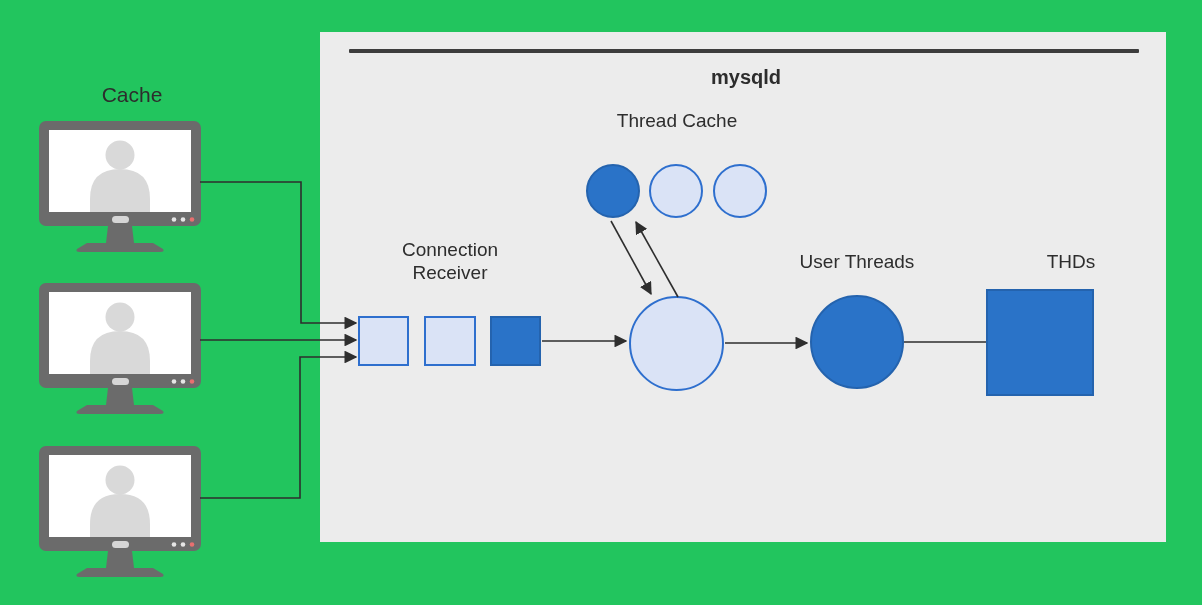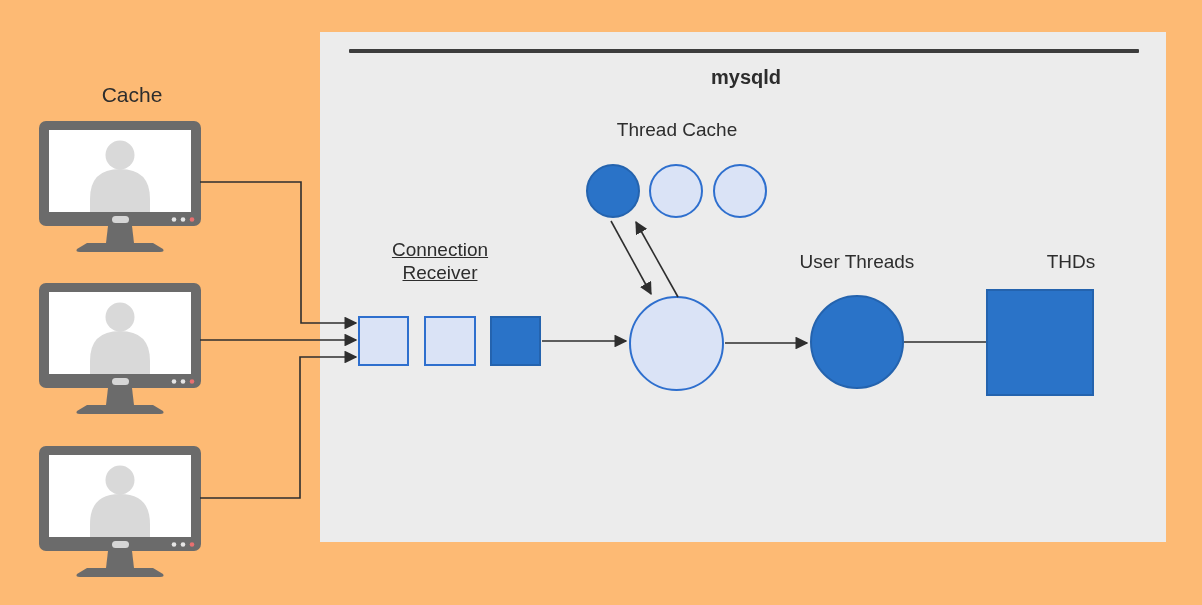--- a/index.html
+++ b/index.html
@@ -1,19 +1,19 @@
 <!DOCTYPE html>
 <html><head>
 <meta charset="utf-8">
 <style>
   html,body{margin:0;padding:0;background:#ffffff;}
   #canvas{
     position:relative;
     width:1202px;height:605px;
-    background:#fdba74;
+    background:#22c55e;
     font-family:"Liberation Sans", sans-serif;
     color:#2d2d2d;
     overflow:hidden;
   }
   .abs{position:absolute;}
   
   #panel{
     left:320px;top:32px;width:846px;height:510px;
     background:#ececec;
   }
@@ -101,26 +101,26 @@
       <path d="M51 91 V78 Q51 48 81 48 Q111 48 111 78 V91 Z" fill="#d9d9d9"></path>
     </g>
     <rect x="73" y="95" width="17" height="7" rx="3.5" fill="#d6d6d6"></rect>
     <circle cx="135" cy="98.5" r="2.3" fill="#e6e6e6"></circle>
     <circle cx="144" cy="98.5" r="2.3" fill="#e6e6e6"></circle>
     <circle cx="153" cy="98.5" r="2.3" fill="#e87070"></circle>
     <path d="M69 105 H93 L95 122 H67 Z" fill="#6b6b6b"></path>
     <path d="M48 122 H114 L124 128 Q126 131 121 131 H41 Q36 131 38 128 Z" fill="#6b6b6b"></path>
   </svg>
 
-  <div class="label" style="left:677px;top:118px;text-align:right;">Thread Cache</div>
+  <div class="label" style="left:677px;top:109px;text-align:right;">Thread Cache</div>
   <div class="circle dark" style="left:586px;top:164px;width:54px;height:54px;"></div>
   <div class="circle light" style="left:649px;top:164px;width:54px;height:54px;"></div>
   <div class="circle light" style="left:713px;top:164px;width:54px;height:54px;"></div>
 
-  <div class="label" style="left:440px;top:238px;text-decoration:underline;">
+  <div class="label" style="left:450px;top:238px;">
     <div>Connection</div>
     <div>Receiver</div>
   </div>
   <div class="square light" style="left:358px;top:316px;width:51px;height:50px;"></div>
   <div class="square light" style="left:424px;top:316px;width:52px;height:50px;"></div>
   <div class="square dark" style="left:490px;top:316px;width:51px;height:50px;"></div>
 
   <div class="circle light" style="left:629px;top:296px;width:95px;height:95px;"></div>
 
   <div class="label" style="left:857px;top:250px;">User Threads</div>

